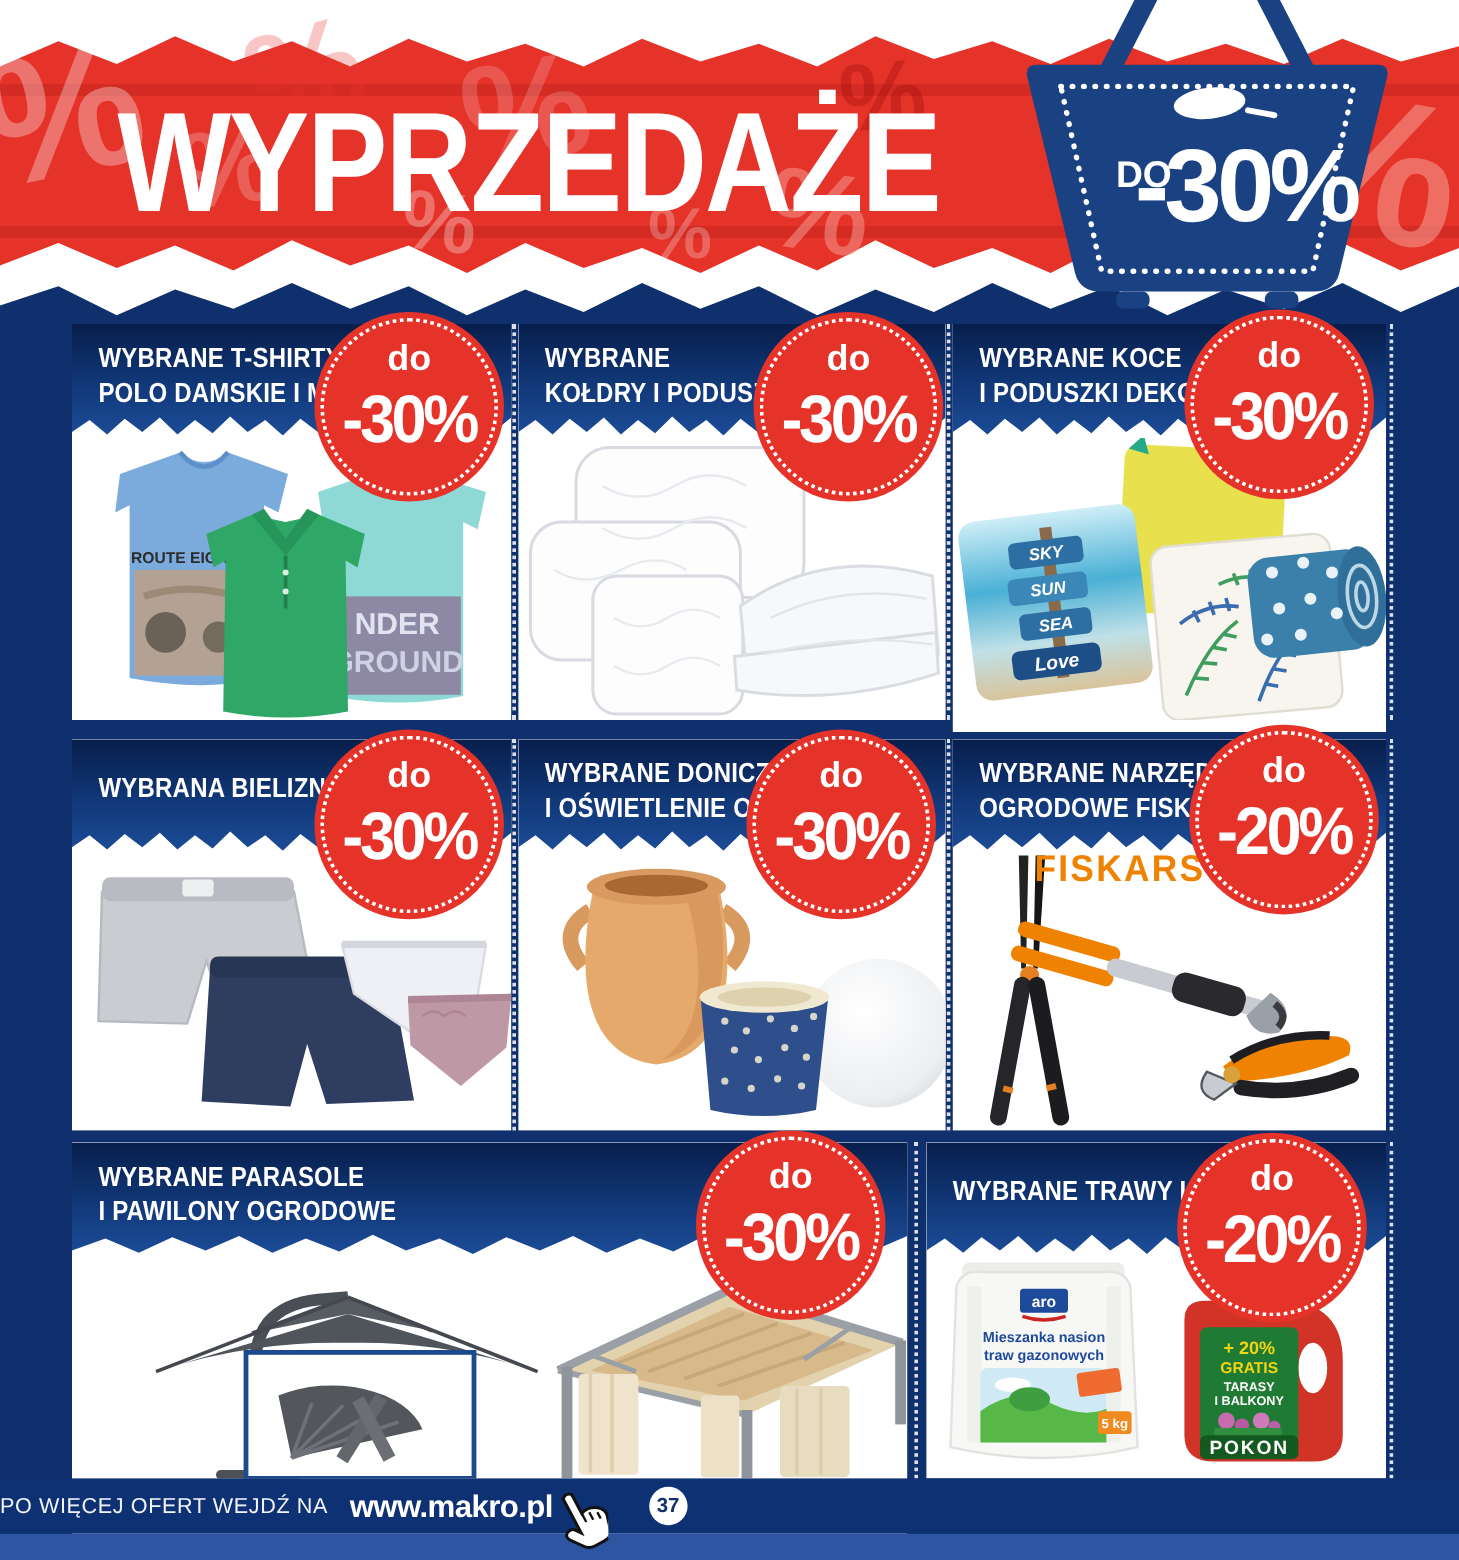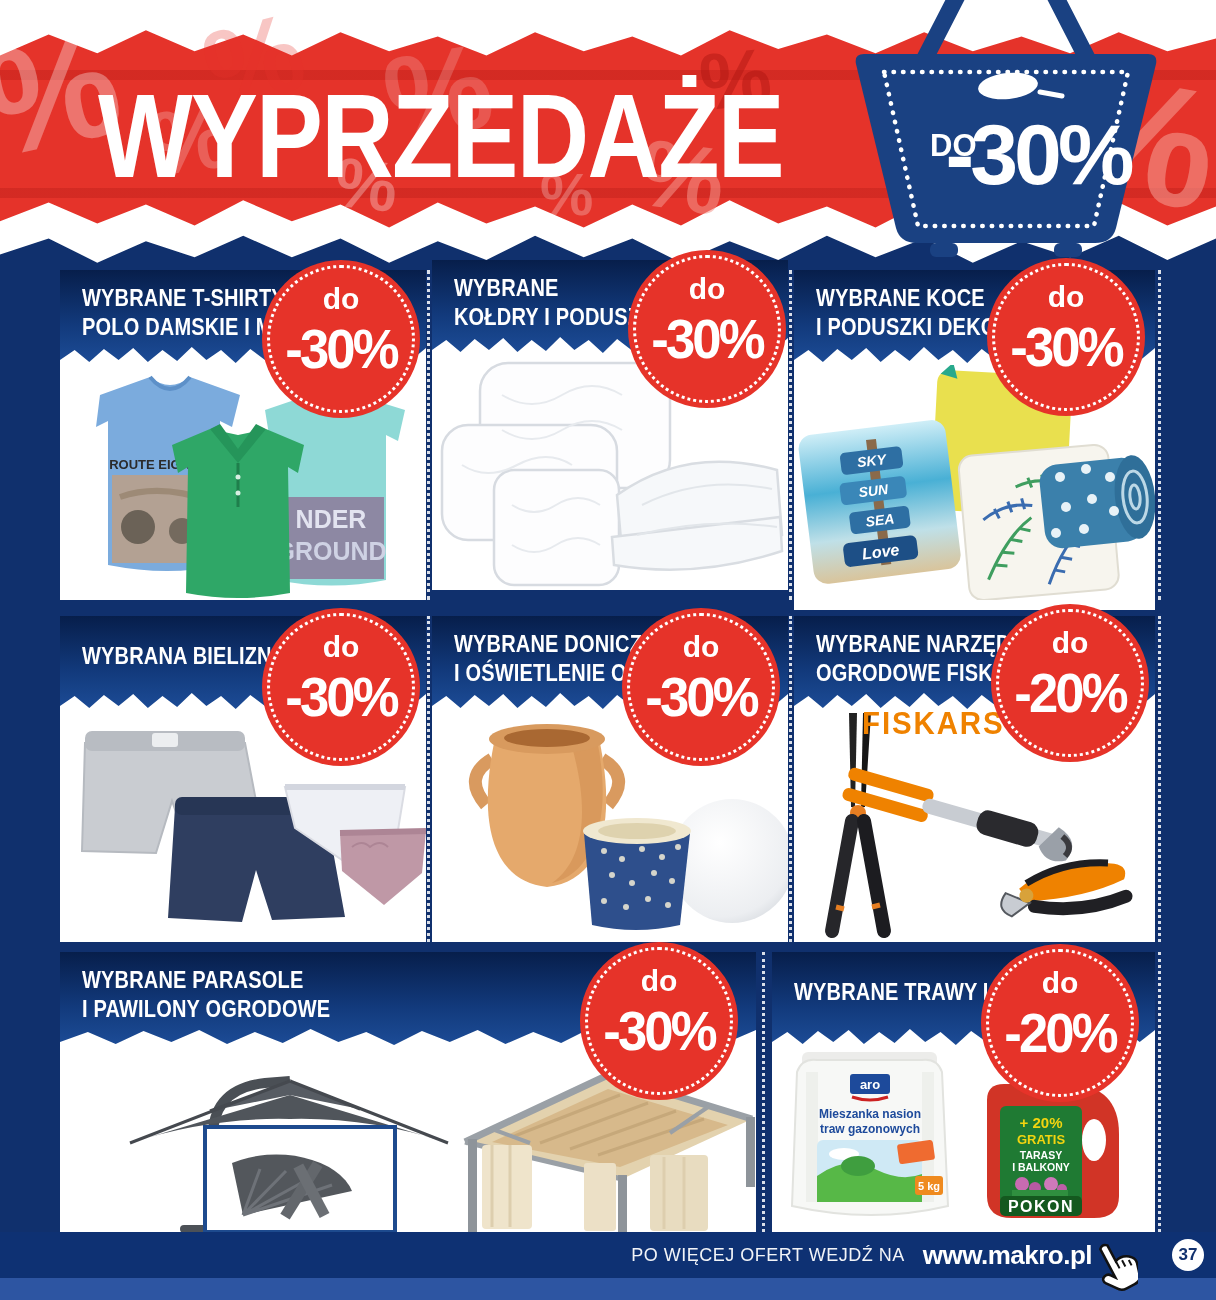--- a/index.html
+++ b/index.html
@@ -54,21 +54,21 @@
   .vsep { position:absolute; width:0; border-left:3px dotted rgba(255,255,255,.85); z-index:3; }
   .prod { position:absolute; left:0; }
   .fiskars-logo {
     position:absolute; left:68px; top:90px; z-index:4; color:#ef8200; font-weight:bold;
     font-size:31px; letter-spacing:2px; transform:scaleX(.95); transform-origin:left top;
   }
   .fiskars-logo sup { font-size:13px; }
   
   .footer-bar {
     position:absolute; left:0; top:1232px; width:1216px; height:46px; background:#0e3173; z-index:6;
-    display:flex; align-items:center; justify-content:flex-end; padding-right:12px; box-sizing:border-box;
+    display:flex; align-items:center; padding-right:12px; box-sizing:border-box;
     color:#fff; overflow:visible;
   }
   .footer-strip { position:absolute; left:0; top:1278px; width:1216px; height:22px; background:#2d55a2; z-index:5; }
   .footer-info { font-size:18px; letter-spacing:.5px; color:rgba(255,255,255,.95); margin-right:18px; }
   .footer-site { font-size:26px; font-weight:bold; letter-spacing:-.5px; }
   .hand { position:relative; width:44px; height:56px; margin-left:2px; margin-top:26px; z-index:7; }
   .page-circle {
     width:32px; height:32px; border-radius:50%; background:#fff; color:#12316e;
     font-weight:bold; font-size:17px; display:flex; align-items:center; justify-content:center;
     margin-left:34px;
@@ -131,21 +131,21 @@
       <text x="271" y="163" font-size="25" font-weight="bold" fill="#e2e3f0" text-anchor="middle">NDER</text>
       <text x="271" y="195" font-size="25" font-weight="bold" fill="#cfd2e4" text-anchor="middle">GROUND</text>
       <path d="M112 80 L150 64 L178 70 L206 64 L244 80 L238 108 L228 102 L230 228 Q178 238 126 228 L128 102 L118 108 Z" fill="#2fa767"></path>
       <path d="M150 64 L178 98 L206 64 L196 59 L178 84 L160 59 Z" fill="#25955a"></path>
       <line x1="178" y1="98" x2="178" y2="142" stroke="#1f7f4c" stroke-width="3"></line>
       <circle cx="178" cy="112" r="2.5" fill="#d8efe2"></circle>
         <circle cx="178" cy="128" r="2.5" fill="#d8efe2"></circle>
     </svg>
   </div>
 
-  <div class="tile" style="left:432px;top:260px;width:356px;height:330px">
+  <div class="tile" style="left:432px;top:270px;width:356px;height:330px">
     <div class="tile-head"></div>
     <div class="tile-title">
       <div>WYBRANE</div>
       <div>KOŁDRY I PODUSZKI</div>
     </div>
     <div class="badge" style="top:-10px;right:2px">
       <div class="badge-do">do</div>
       <div class="badge-val">-30%</div>
     </div>
     <svg class="prod" style="top:95px" width="356" height="235" viewBox="0 0 356 235">

